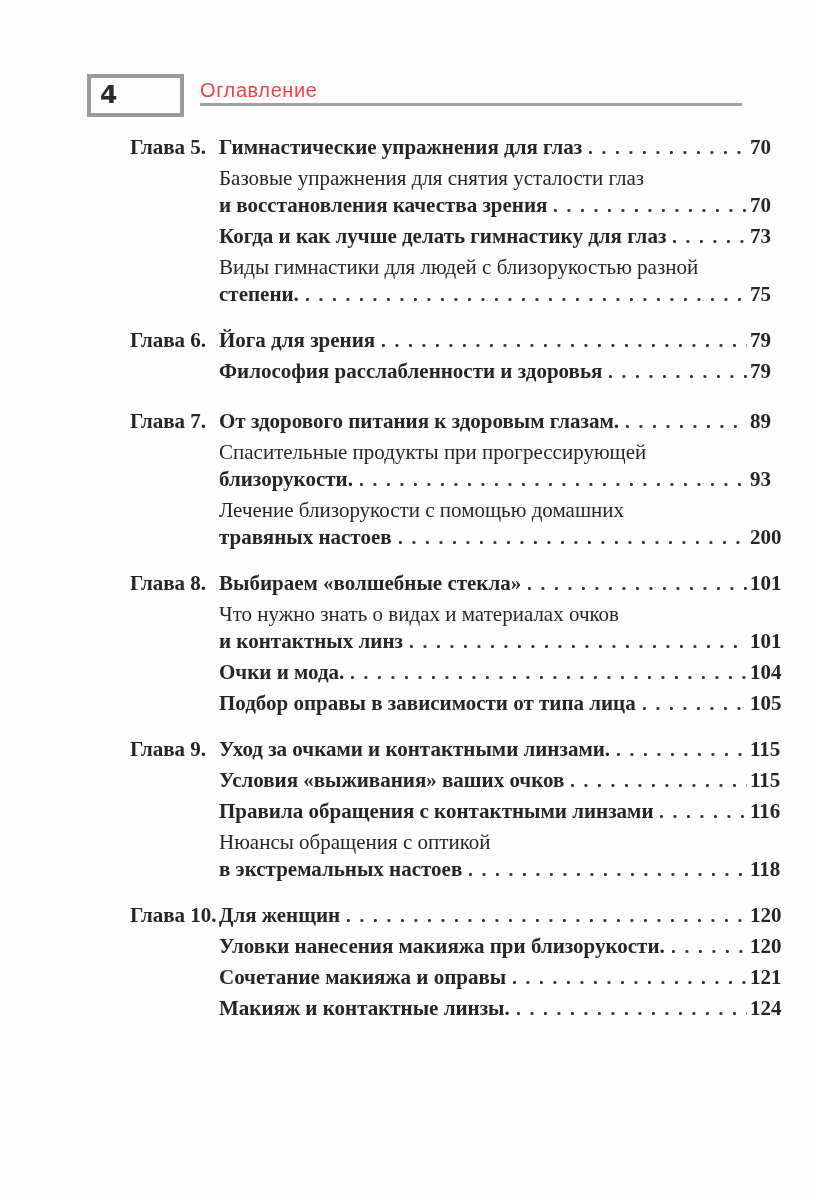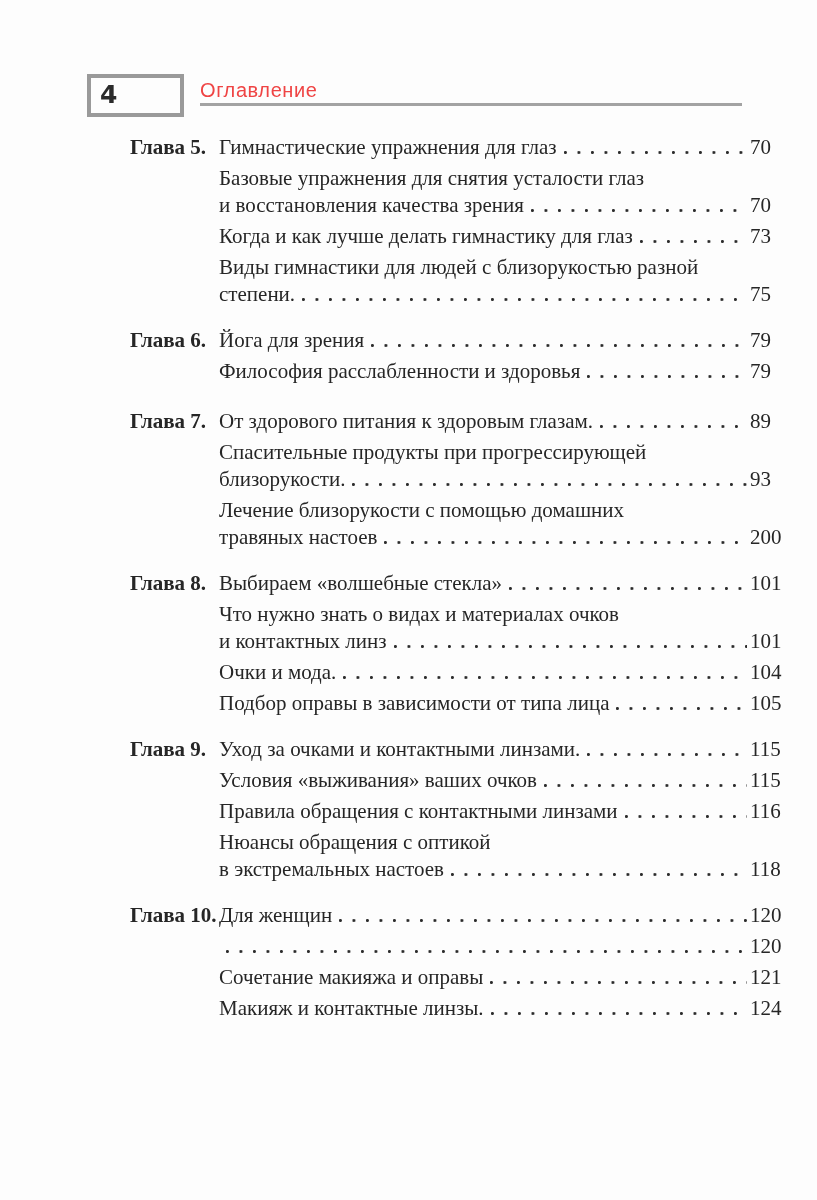--- a/index.html
+++ b/index.html
@@ -66,21 +66,21 @@
     font-weight: bold;
     font-size: 21px;
     line-height: 27px;
     white-space: nowrap;
   }
   .content { min-width: 0; }
   .line {
     font-size: 21px;
     line-height: 27px;
   }
-  .line.final { display: flex; }
+  .line.final { display: flex; font-weight: bold; }
   .line .text { white-space: nowrap; }
   .leader {
     flex: 1 1 auto;
     min-width: 14px;
     margin-left: 7px;
     margin-right: 3px;
     background-image: radial-gradient(circle at 1.4px 1.5px, #2c2c2c 1.2px, rgba(0,0,0,0) 1.75px);
     background-size: 13.5px 3px;
     background-repeat: repeat-x;
     background-position: 0 calc(100% - 7px);
@@ -302,20 +302,21 @@
               <span class="text">Для женщин</span>
               <span class="leader"></span>
               <span class="pg">120</span>
             </div>
           </div>
         </div>
         <div class="entry">
           <div class="label"></div>
           <div class="content">
             <div class="line final">
+              <span class="text">Уловки нанесения макияжа при близорукости.</span>
               <span class="leader"></span>
               <span class="pg">120</span>
             </div>
           </div>
         </div>
         <div class="entry">
           <div class="label"></div>
           <div class="content">
             <div class="line final">
               <span class="text">Сочетание макияжа и оправы</span>

